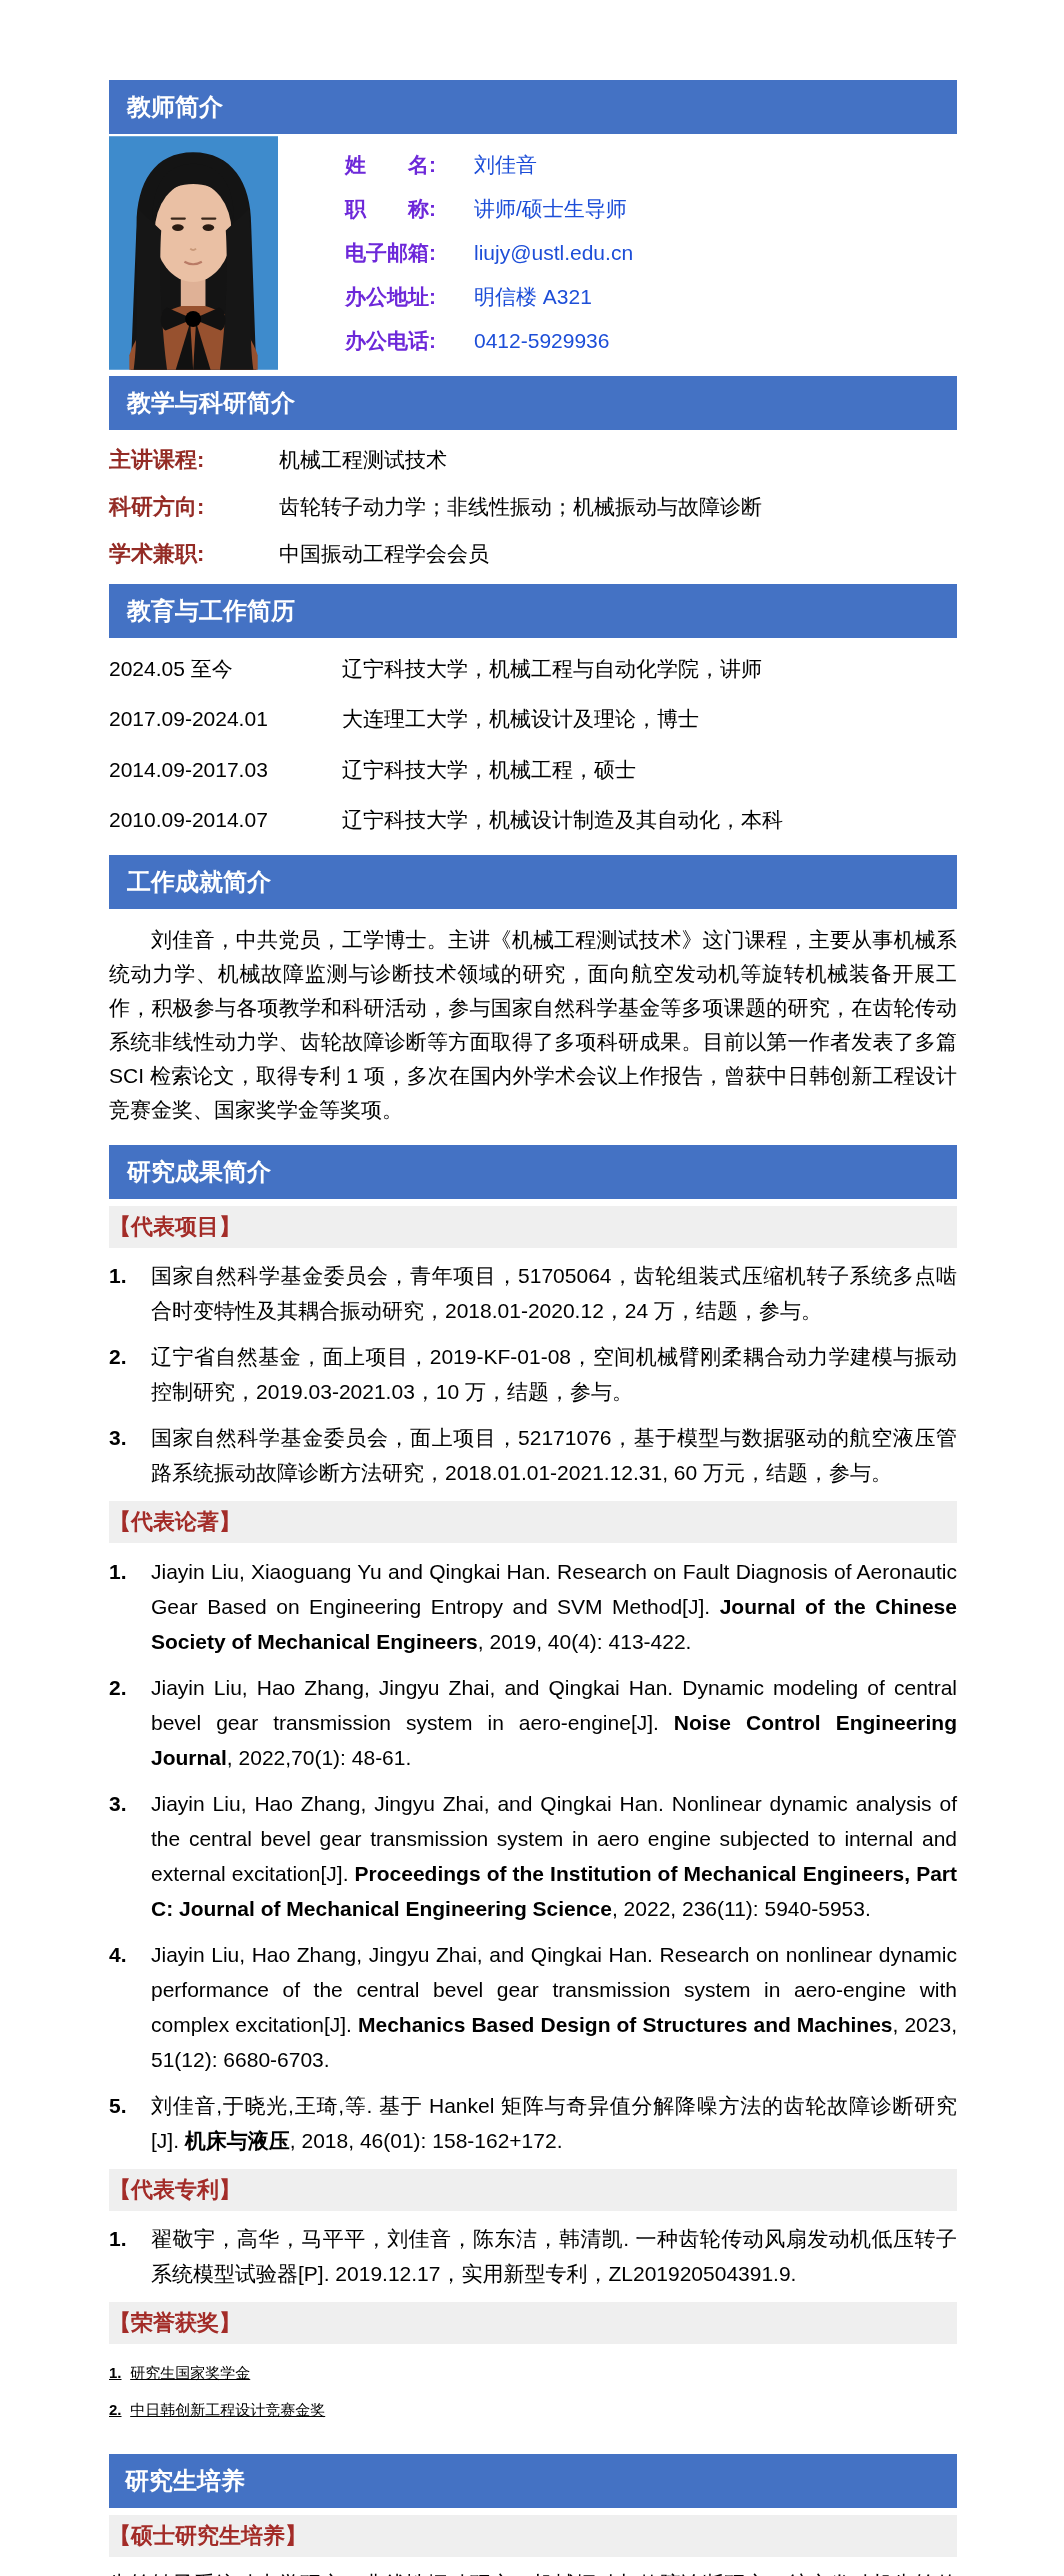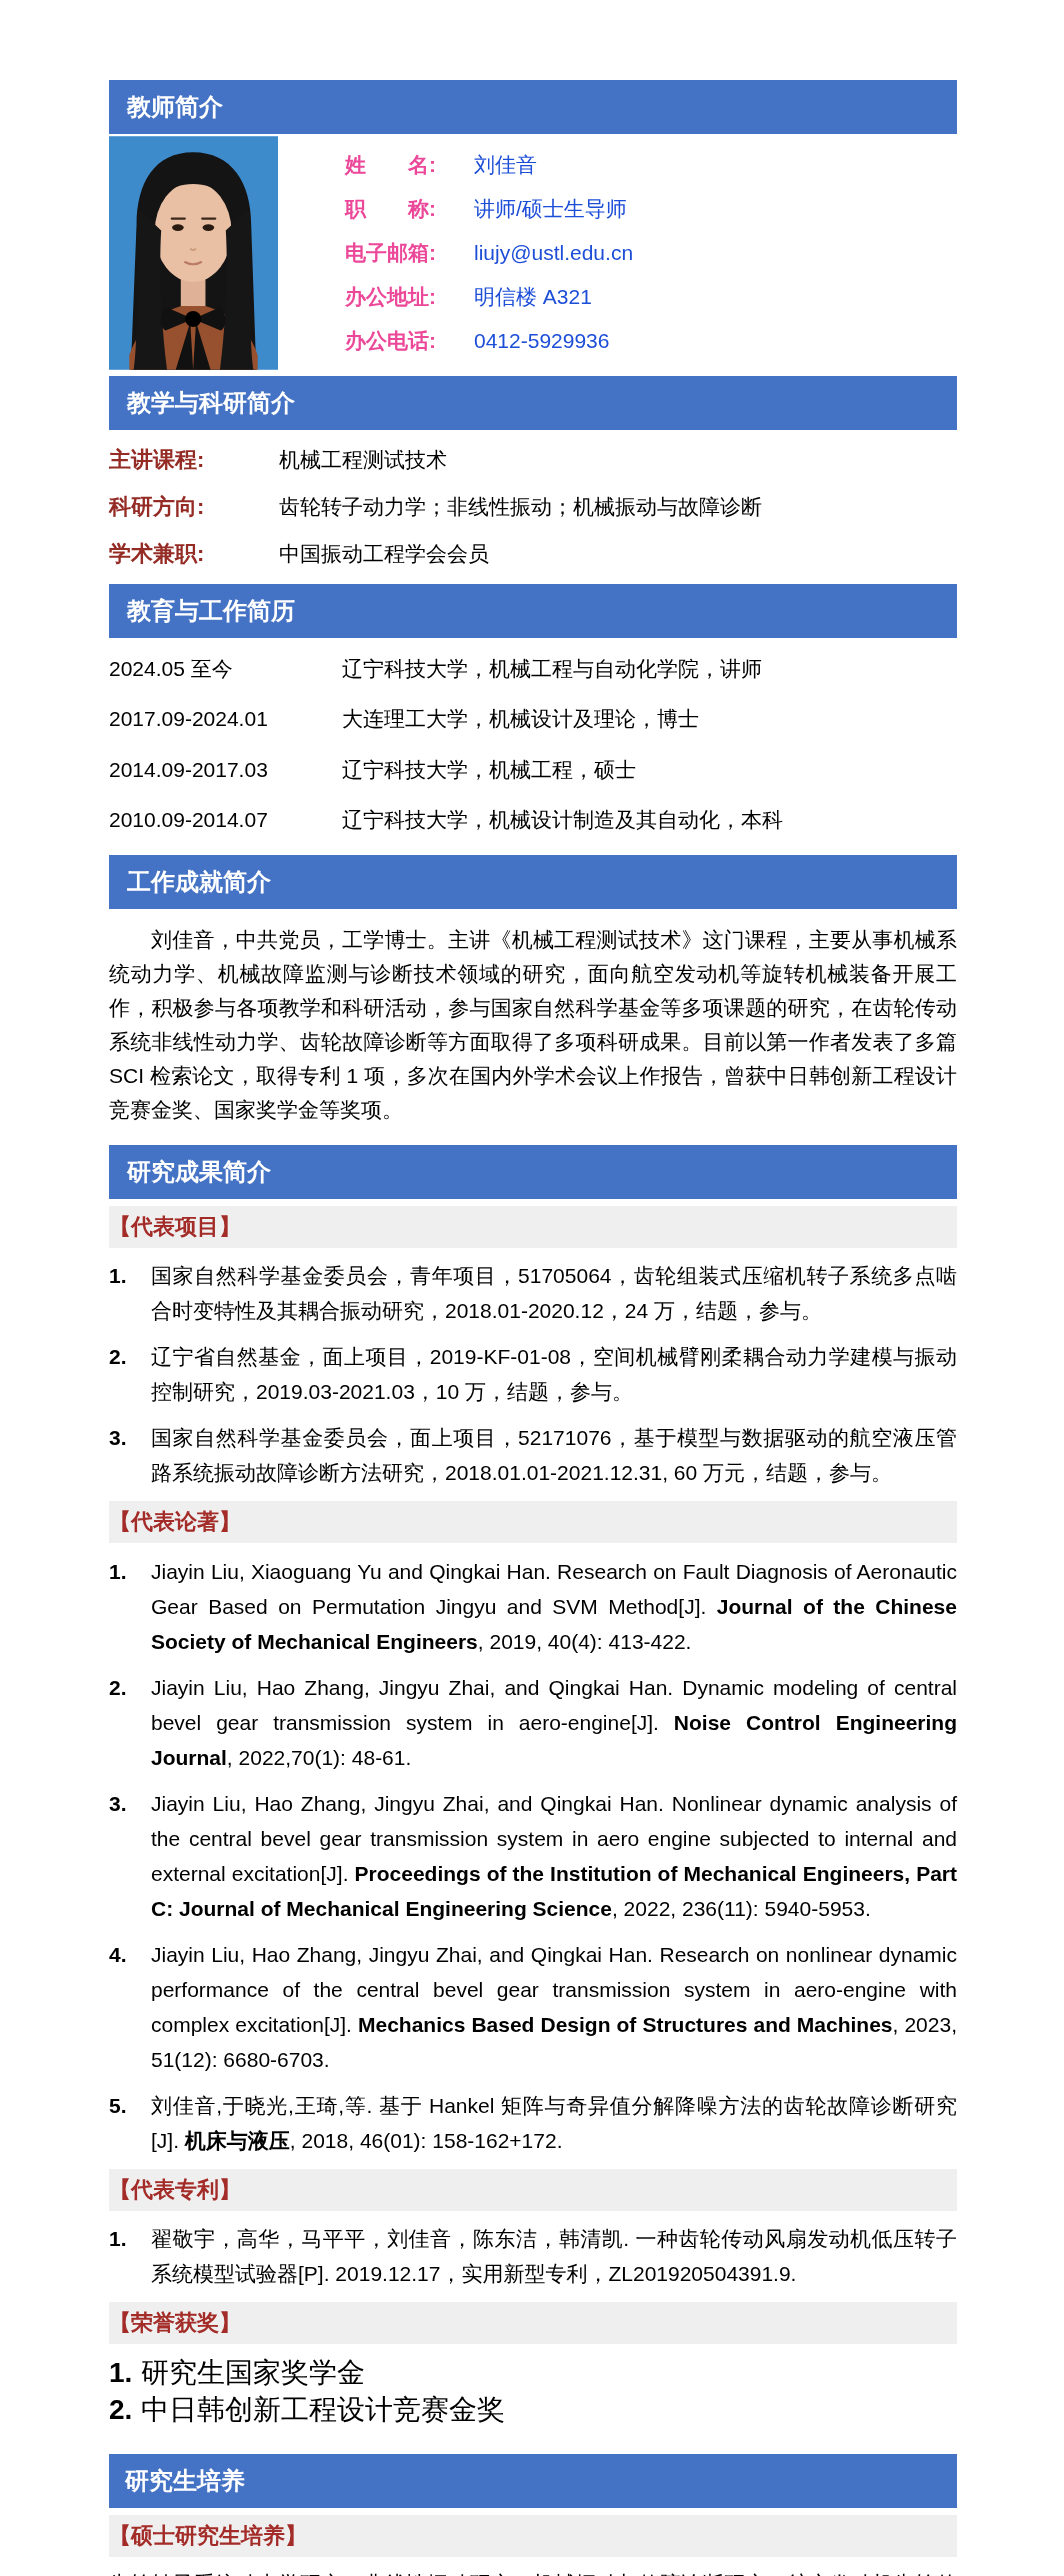--- a/index.html
+++ b/index.html
@@ -19,21 +19,21 @@
     font-size:24px;
     height:54px;
     line-height:54px;
     padding-left:18px;
   }
   
   .profile{display:flex;margin-top:2.2px;}
   .photo{width:169px;height:234px;flex:0 0 169px;display:block;}
   .pinfo{flex:1;padding:7.3px 0 0 67px;}
   .pirow{height:44px;line-height:44px;font-size:21px;white-space:nowrap;}
-  .pilabel{display:inline-block;color:#ec4899;font-weight:bold;}
+  .pilabel{display:inline-block;color:#6d28d9;font-weight:bold;}
   .pivalue{margin-left:38px;color:#1d4ed8;}
   
   .teach{margin:5.8px 0 7.3px;}
   .trow{font-size:21px;height:47px;line-height:47px;white-space:nowrap;}
   .tlabel{color:#942B25;font-weight:bold;font-size:22px;display:inline-block;width:170px;}
   
   .hist{margin:14.5px 0 8.7px;}
   .hrow{display:flex;font-size:21px;line-height:31px;margin-bottom:19.6px;}
   .hdate{flex:0 0 233px;}
   .hdetail{flex:1;}
@@ -44,21 +44,21 @@
     background:#EFEFEF;
     height:42px;line-height:42px;
     font-size:22px;font-weight:bold;color:#A32C28;
     margin:7.3px 0 10.2px;
   }
   .olist{margin:0 0 4.4px;}
   .oitem{display:flex;margin-bottom:11px;}
   .onum{flex:0 0 42px;font-weight:bold;font-size:21px;line-height:35px;}
   .otext{flex:1;font-size:21px;line-height:35px;text-align:justify;}
   .j{font-weight:bold;}
-  .honor-row{font-size:28px;line-height:37px;}
+  .honor-row{font-size:15px;line-height:37px;text-decoration:underline;}
   .hnum{font-weight:bold;margin-right:8.7px;}
   .mt8{margin-top:5.8px;}
   .mt24{margin-top:17.5px;}
   .mt36{margin-top:26px;padding-left:16px;}
   .grad-text{font-size:21px;line-height:34px;text-align:justify;margin-top:10.2px;}
 </style>
 </head>
 <body>
 
 <div class="page">
@@ -167,21 +167,21 @@
     <div class="oitem">
       <span class="onum">3.</span>
       <div class="otext">国家自然科学基金委员会，面上项目，52171076，基于模型与数据驱动的航空液压管路系统振动故障诊断方法研究，2018.01.01-2021.12.31, 60 万元，结题，参与。</div>
     </div>
   </div>
 
   <div class="band">【代表论著】</div>
   <div class="olist">
     <div class="oitem">
       <span class="onum">1.</span>
-      <div class="otext"><span>Jiayin Liu, Xiaoguang Yu and Qingkai Han. Research on Fault Diagnosis of Aeronautic Gear Based on Permutation Jingyu and SVM Method[J]. </span><span class="j">Journal of the Chinese Society of Mechanical Engineers</span><span>, 2019, 40(4): 413-422.</span></div>
+      <div class="otext"><span>Jiayin Liu, Xiaoguang Yu and Qingkai Han. Research on Fault Diagnosis of Aeronautic Gear Based on Engineering Entropy and SVM Method[J]. </span><span class="j">Journal of the Chinese Society of Mechanical Engineers</span><span>, 2019, 40(4): 413-422.</span></div>
     </div>
     <div class="oitem">
       <span class="onum">2.</span>
       <div class="otext"><span> Jiayin Liu, Hao Zhang, Jingyu Zhai, and Qingkai Han. Dynamic modeling of central bevel gear transmission system in aero-engine[J]. </span><span class="j">Noise Control Engineering Journal</span><span>, 2022,70(1): 48-61.</span></div>
     </div>
     <div class="oitem">
       <span class="onum">3.</span>
       <div class="otext"><span> Jiayin Liu, Hao Zhang, Jingyu Zhai, and Qingkai Han. Nonlinear dynamic analysis of the central bevel gear transmission system in aero engine subjected to internal and external excitation[J]. </span><span class="j">Proceedings of the Institution of Mechanical Engineers, Part C: Journal of Mechanical Engineering Science</span><span>, 2022, 236(11): 5940-5953.</span></div>
     </div>
     <div class="oitem">

